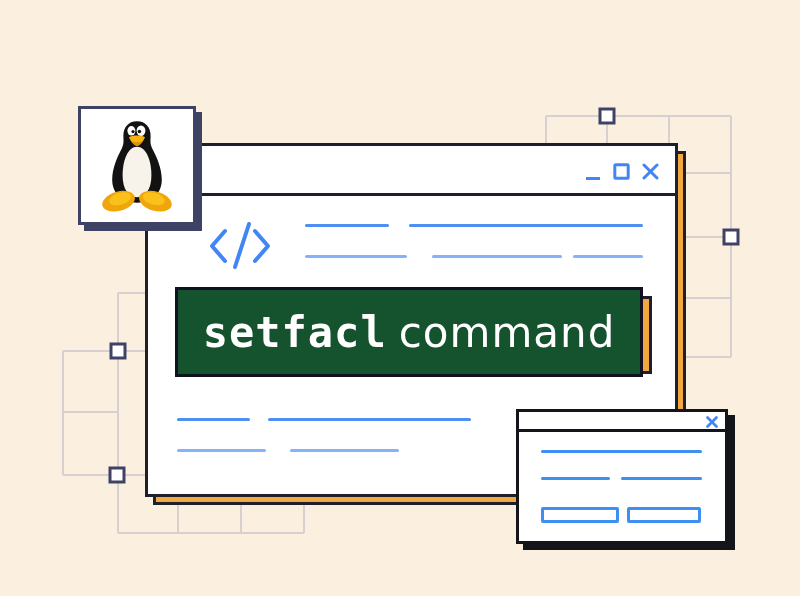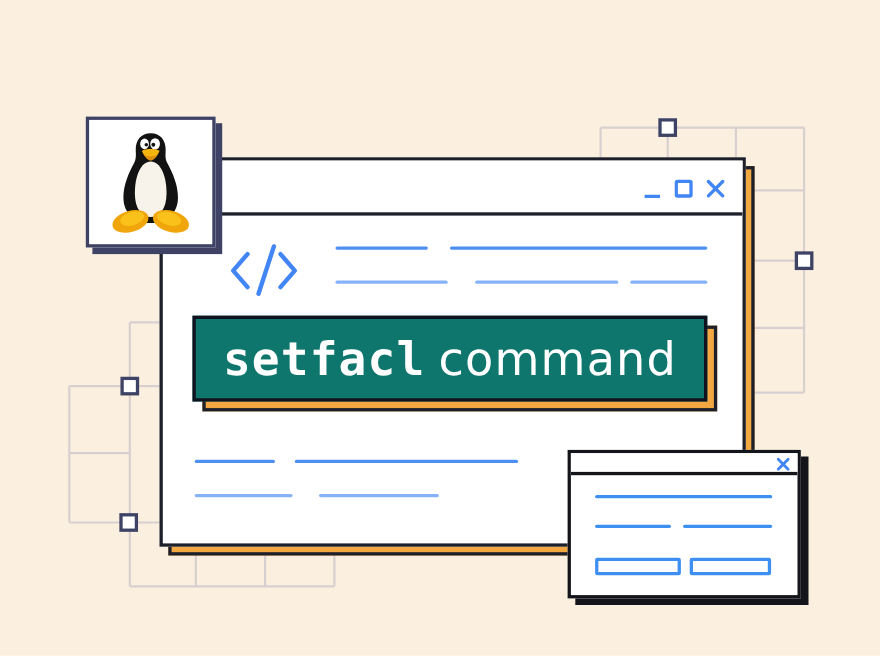--- a/index.html
+++ b/index.html
@@ -33,22 +33,22 @@
 
   .skel{position:absolute;height:3px;border-radius:2px;background:#4d90f2;}
   .skel.light{background:#85b2f8;}
 
   
   .banner-shadow{
     position:absolute;left:36px;top:150px;width:468px;height:78px;
     background:#f2a740;border:3px solid #1d1f2a;
   }
   .banner{
-    position:absolute;left:27px;top:141px;width:468px;height:78px;
-    background:#0f766e;border:3px solid #10131f;
+    position:absolute;left:27px;top:141px;width:468px;height:90px;
+    background:#14532d;border:3px solid #10131f;
     display:flex;align-items:center;justify-content:center;gap:12px;
     color:#ffffff;white-space:nowrap;
   }
   .banner .kw{font-family:"DejaVu Sans Mono", monospace;font-weight:bold;font-size:42px;letter-spacing:1px;}
   .banner .sfx{font-family:"DejaVu Sans", sans-serif;font-weight:400;font-size:42px;letter-spacing:1px;}
 
   
   .tux-shadow{
     position:absolute;left:84px;top:112px;width:118px;height:119px;
     background:#3e4366;z-index:4;

